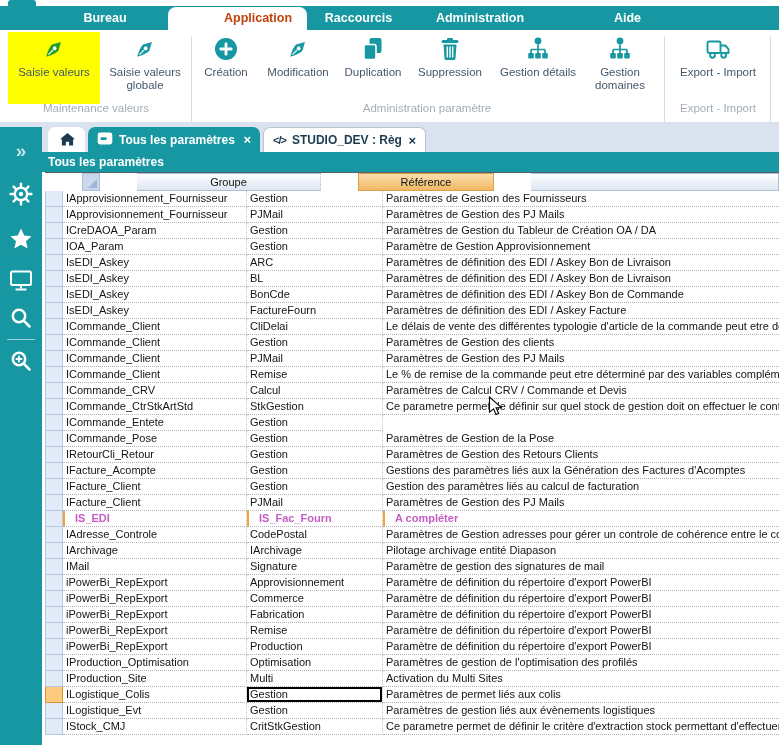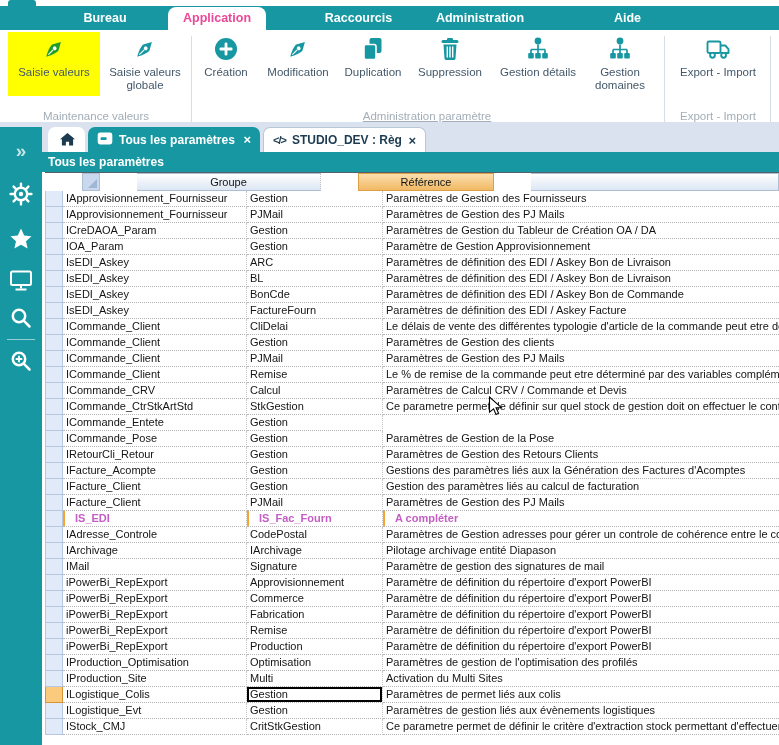--- a/index.html
+++ b/index.html
@@ -3,30 +3,30 @@
 <meta charset="utf-8">
 <style>
   html,body{margin:0;padding:0;background:#fff;}
   #app{position:relative;width:779px;height:745px;overflow:hidden;
        font-family:"Liberation Sans","DejaVu Sans",sans-serif;background:#fff;}
   
   #top-nub{position:absolute;left:8px;top:0;width:28px;height:7px;background:#1797a1;border-radius:3px 3px 0 0;}
   #menubar{position:absolute;left:0;top:6px;width:779px;height:24px;background:#1797a1;}
   .menu-item{position:absolute;top:0;height:24px;line-height:24px;text-align:center;
              color:#fff;font-size:12.5px;font-weight:bold;cursor:default;}
-  .menu-item.active-tab{top:1px;height:23px;line-height:22px;background:#fff;color:#ec4899;
-             border-radius:8px 8px 0 0;}
+  .menu-item.active-tab{top:1px;height:23px;line-height:22px;background:#fff;color:#c2410c;
+             border-radius:8px 8px 0 0;padding-left:41px;}
   
   #ribbon{position:absolute;left:0;top:30px;width:779px;height:92px;background:#fff;}
   .rbtn{position:absolute;top:2px;height:84px;text-align:center;cursor:default;}
   .rbtn .ricon{height:34px;display:flex;align-items:center;justify-content:center;}
   .rbtn .rlabel{font-size:11.5px;color:#44586a;line-height:13px;}
-  .rbtn.hl{background:#ffff00;height:64px;}
+  .rbtn.hl{background:#ffff00;height:72px;}
   .rsep{position:absolute;top:6px;width:1px;height:100px;background:#d7dde2;}
-  .rgroup{position:absolute;top:80px;font-size:11.5px;color:#a3aeb8;text-align:center;transform:translateX(-50%);white-space:nowrap;}
+  .rgroup{position:absolute;top:72px;font-size:11.5px;color:#a3aeb8;text-align:center;transform:translateX(-50%);white-space:nowrap;}
   
   #tabstrip{position:absolute;left:0;top:122px;width:779px;height:30px;background:#d9e2ee;}
   .doc-tab{position:absolute;bottom:0;height:25px;display:flex;align-items:center;gap:6px;
            padding:0 9px;border-radius:7px 7px 0 0;font-size:12px;font-weight:bold;box-sizing:border-box;cursor:default;}
   .doc-tab.home{justify-content:center;background:#fff;}
   .doc-tab.active{background:#1797a1;color:#fff;}
   .doc-tab.inactive{background:#fff;color:#1c3b50;border:1px solid #b9c6d4;border-bottom:none;}
   .tab-close{font-size:13px;font-weight:bold;line-height:13px;cursor:pointer;}
   .code-glyph{font-size:11px;font-weight:bold;color:#1c3b50;letter-spacing:-1px;}
   
@@ -176,21 +176,21 @@
               <circle cx="18.6" cy="19.3" r="2.4" fill="#fff"></circle>
             </g>
           </svg>
         </div>
         <div class="rlabel">Export - Import</div>
       </div>
       <div class="rsep" style="left: 191px;"></div>
       <div class="rsep" style="left: 664px;"></div>
       <div class="rsep" style="left: 770px;"></div>
       <div class="rgroup" style="left: 96px;">Maintenance valeurs</div>
-      <div class="rgroup" style="left: 427px; text-decoration: underline;">Administration paramètre</div>
+      <div class="rgroup" style="left: 427px;">Administration paramètre</div>
       <div class="rgroup" style="left: 718px;">Export - Import</div>
     </div>
   <div id="tabstrip">
       <div class="doc-tab home" style="left: 48px; width: 37px;">
         <span><svg width="16" height="15" viewBox="0 0 16 15">
             <path d="M8 1.5 L15.5 7.8 H13.6 V14 H9.6 V10.2 H6.4 V14 H2.4 V7.8 H0.5 Z" fill="#1c3b50" transform="translate(0.5,0.5)"></path>
           </svg></span>
       </div>
       <div class="doc-tab active" style="left: 88px; width: 172px;">
         <span><svg width="16" height="15" viewBox="0 0 16 15">

